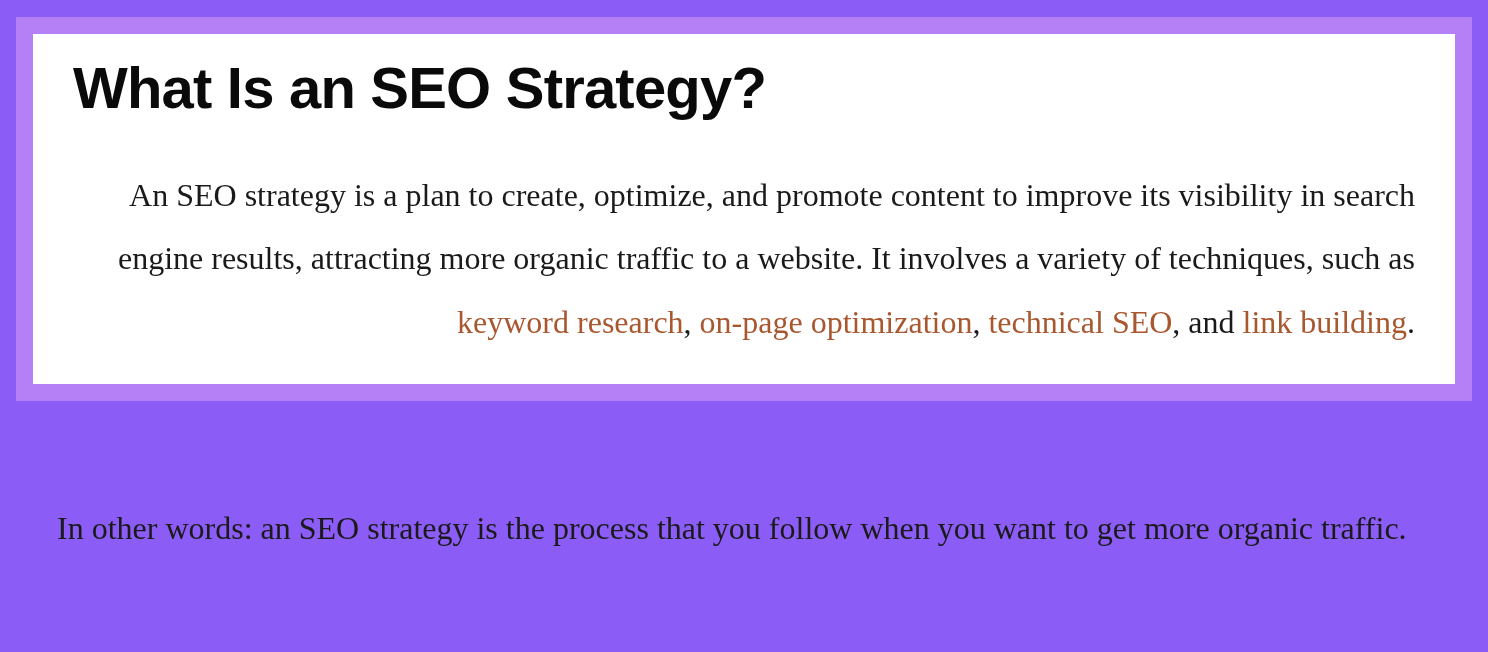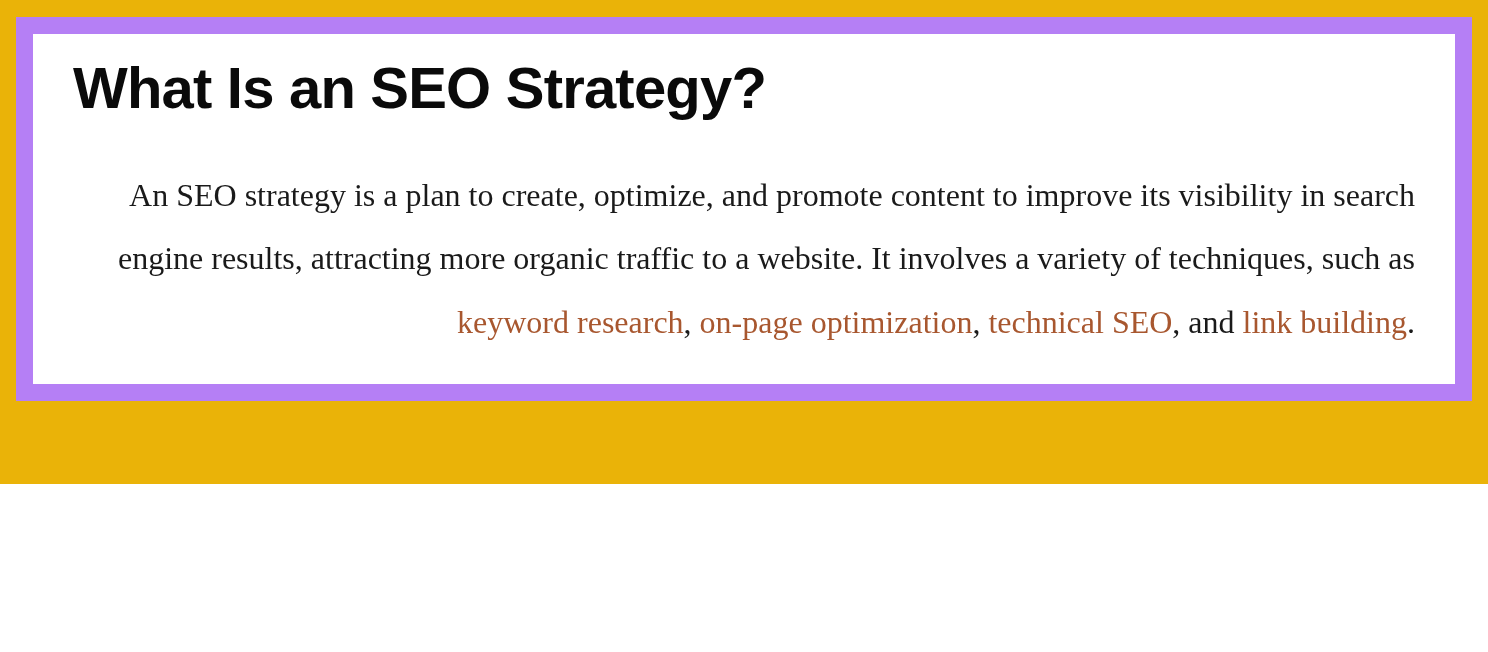--- a/index.html
+++ b/index.html
@@ -12,22 +12,22 @@
     height: 652px;
     background: #ffffff;
     font-family: "Liberation Serif", "DejaVu Serif", serif;
     -webkit-font-smoothing: antialiased;
     overflow: hidden;
   }
 
   .page {
     position: relative;
     width: 1488px;
-    height: 484px;
-    background: #eab308;
+    height: 652px;
+    background: #8b5cf6;
   }
 
   
   .callout {
     position: absolute;
     left: 16px;
     top: 17px;
     width: 1456px;          
     box-sizing: border-box;
     border: 17px solid #b57ff5;
@@ -81,14 +81,15 @@
 <div class="page">
 
   <section class="callout">
 
     <h2 class="callout-heading">What Is an SEO Strategy?</h2>
 
     <p class="callout-body"><span>An SEO strategy is a plan to create, optimize, and promote content to improve its visibility in search engine results, attracting more organic traffic to a website. It involves a variety of techniques, such as </span><a class="link" href="#">keyword research</a><span>, </span><a class="link" href="#">on-page optimization</a><span>, </span><a class="link" href="#">technical SEO</a><span>, and </span><a class="link" href="#">link building</a><span>.</span></p>
 
   </section>
 
+  <p class="outro">In other words: an SEO strategy is the process that you follow when you want to get more organic traffic.</p>
 
 </div>
 
 </body></html>

